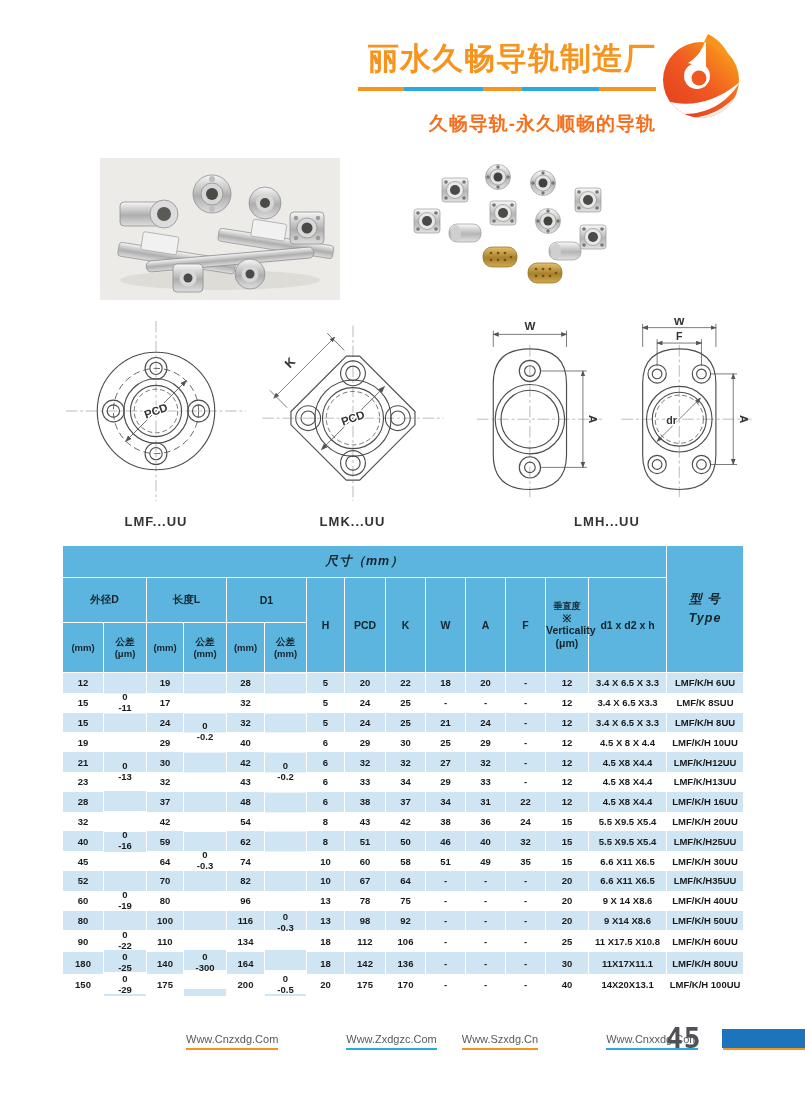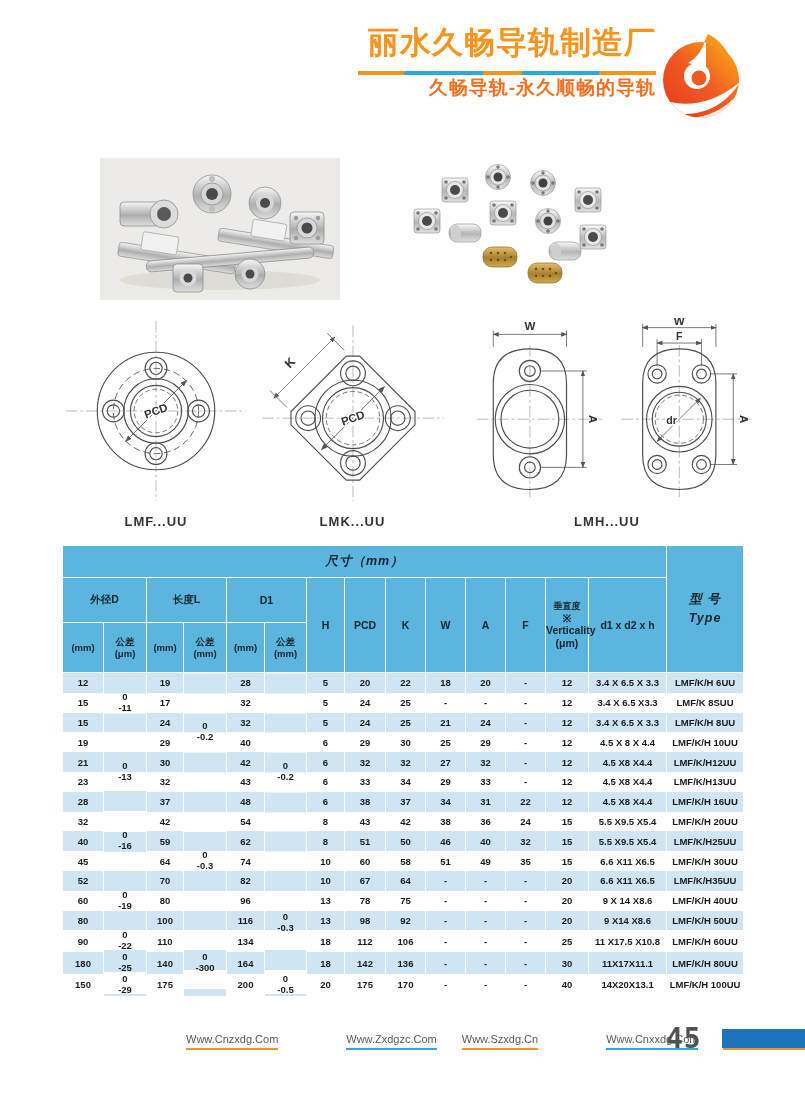--- a/index.html
+++ b/index.html
@@ -1,24 +1,24 @@
 <!DOCTYPE html>
 <html><head>
 <meta charset="utf-8">
 <style>
   html,body{margin:0;padding:0;background:#ffffff;}
   #page{position:relative;width:805px;height:1100px;background:#fff;overflow:hidden;
         font-family:"Liberation Sans", sans-serif;color:#1a1a1a;}
 
   
-  .brand{position:absolute;left:358px;top:22px;width:298px;text-align:right;}
+  .brand{position:absolute;left:358px;top:38px;width:298px;text-align:right;}
   .brand-title{font-size:31px;font-weight:700;color:#F7941D;letter-spacing:1px;white-space:nowrap;}
   .brand-underline{height:4px;margin-top:7px;
     background:linear-gradient(90deg,#F7941D 0 15.5%,#29ABE2 15.5% 42%,#F7941D 42% 55%,#29ABE2 55% 81%,#F7941D 81% 100%);}
-  .brand-slogan{margin-top:0;font-size:19px;font-weight:700;color:#F4701F;letter-spacing:1px;white-space:nowrap;}
+  .brand-slogan{margin-top:20px;font-size:19px;font-weight:700;color:#F4701F;letter-spacing:1px;white-space:nowrap;}
   .logo{position:absolute;left:656px;top:30px;}
 
   
   .photo-left{position:absolute;left:100px;top:158px;}
   .photo-right{position:absolute;left:405px;top:155px;}
 
   
   .diagrams{position:absolute;left:66px;top:318px;width:690px;display:flex;align-items:flex-start;}
   .diag{text-align:center;}
   .diag-label{font-size:13px;font-weight:700;color:#333;margin-top:6px;letter-spacing:1px;}

